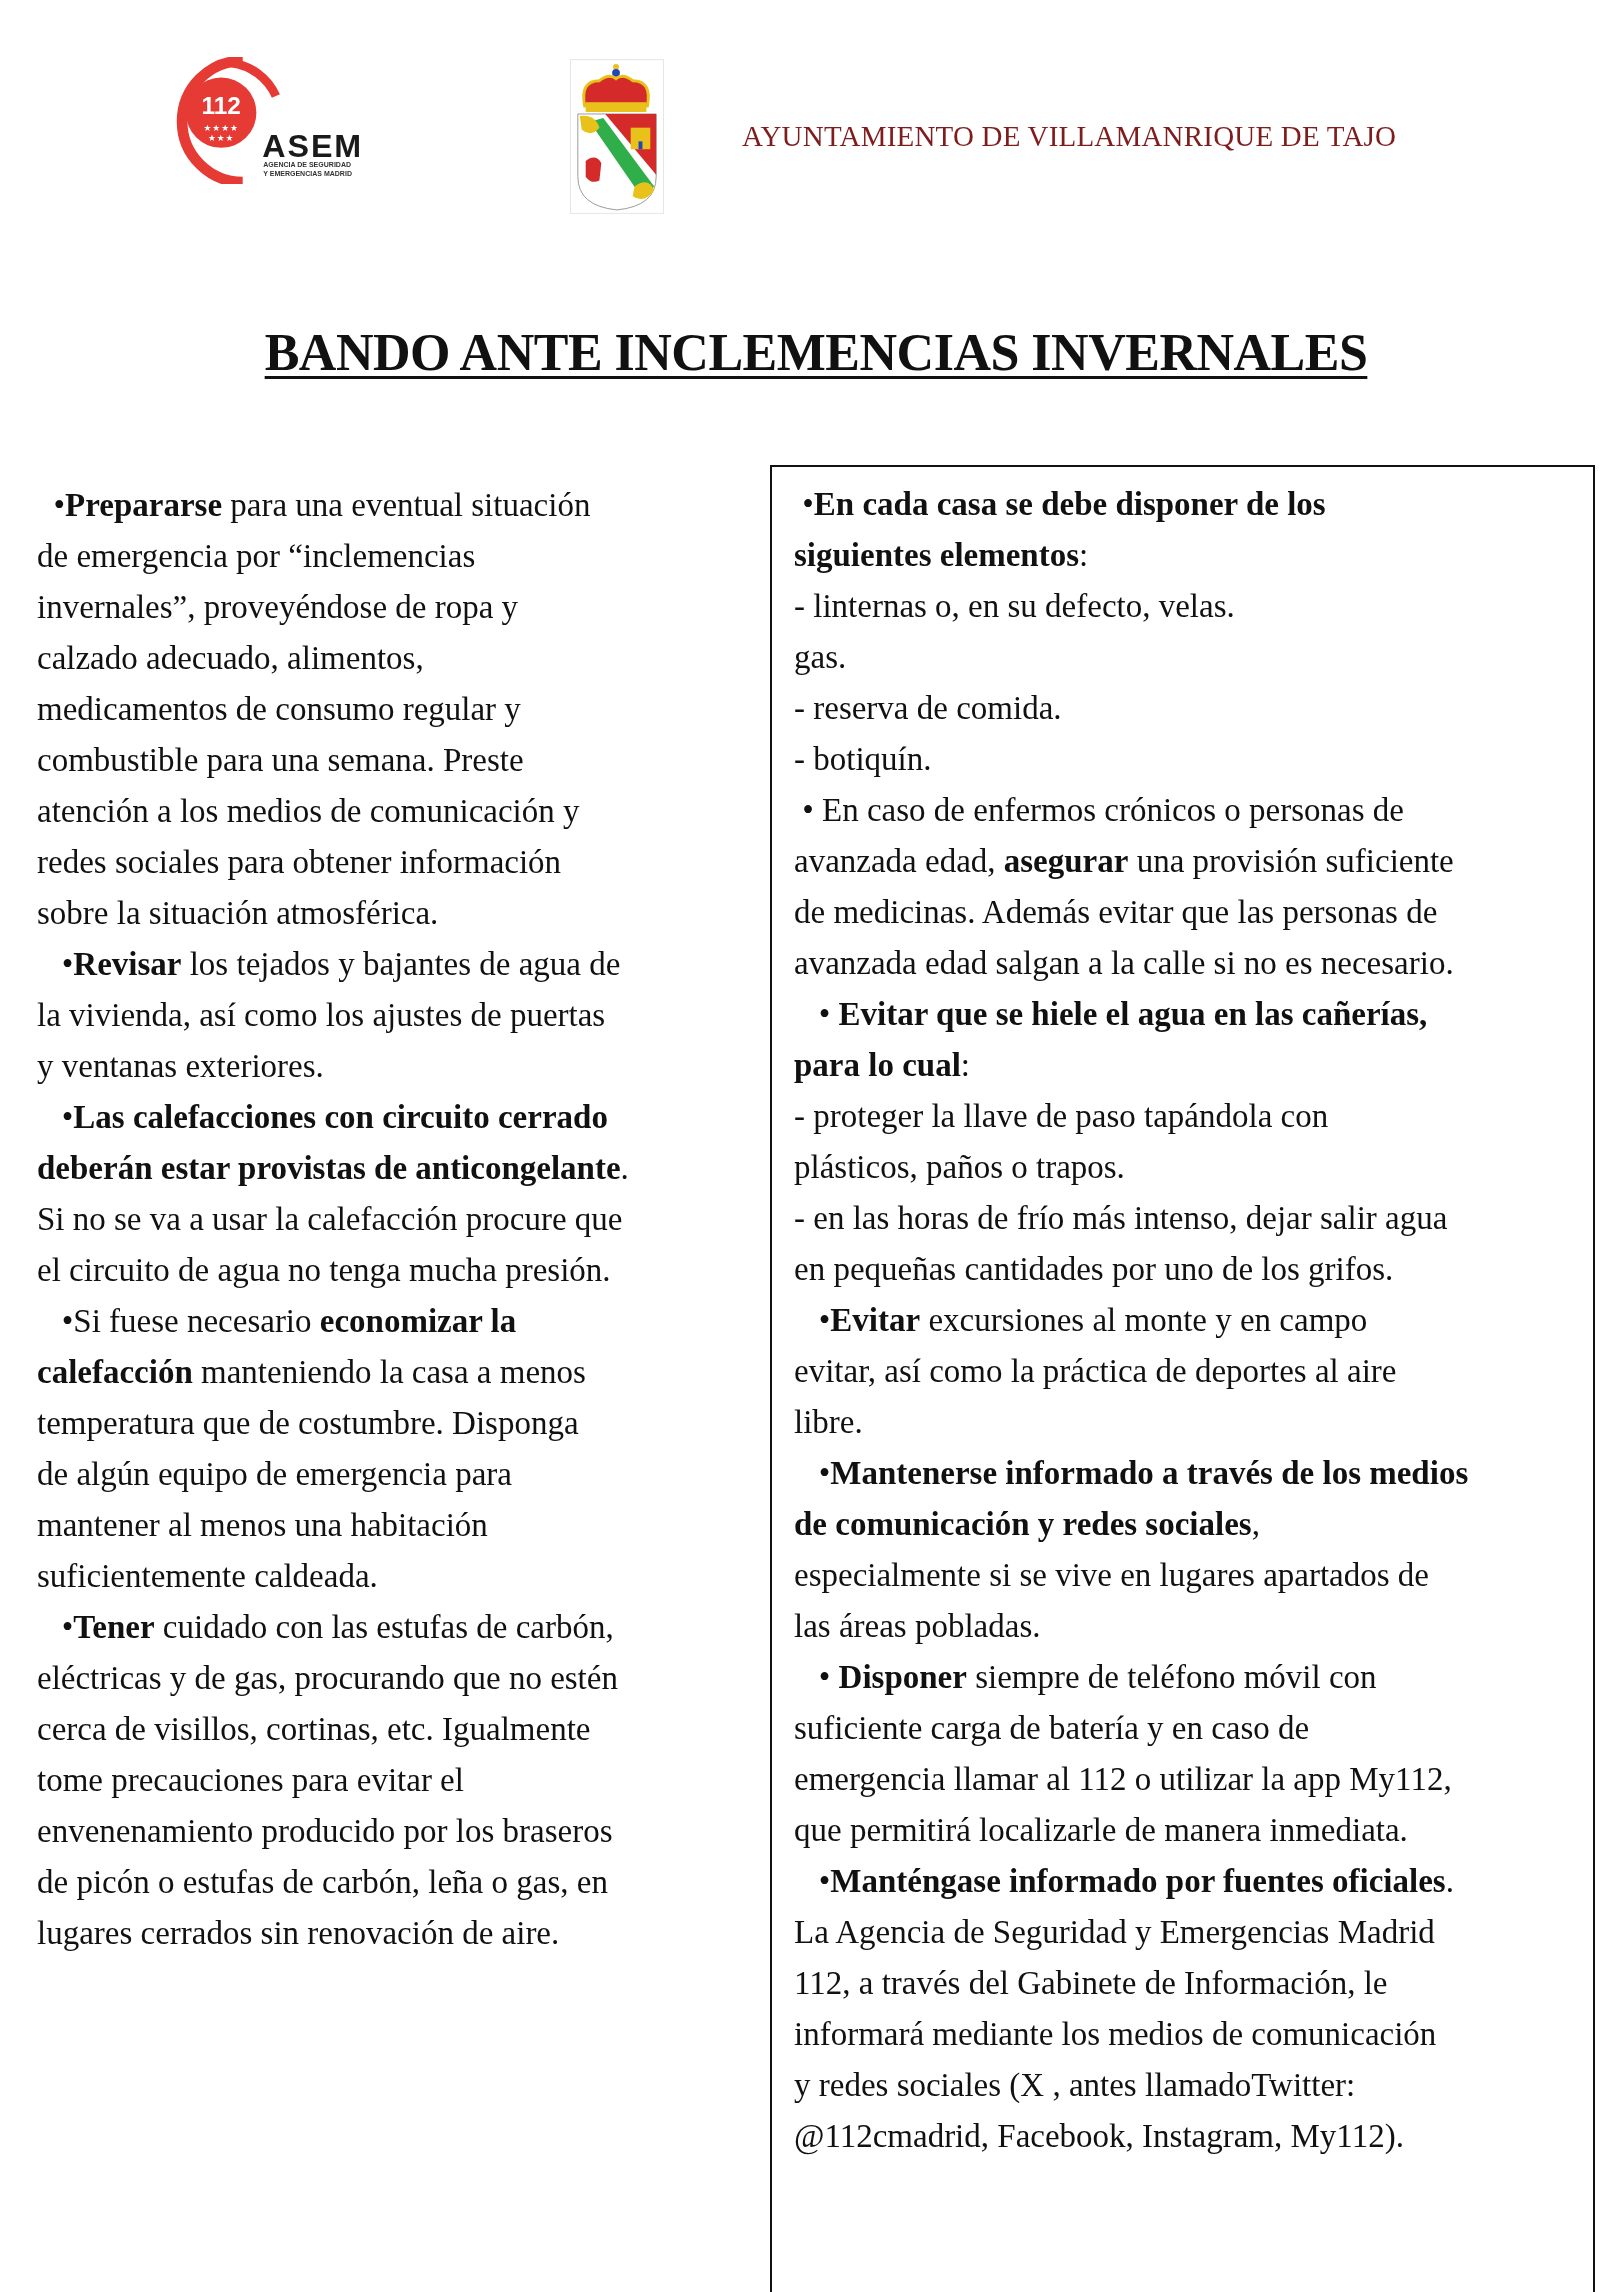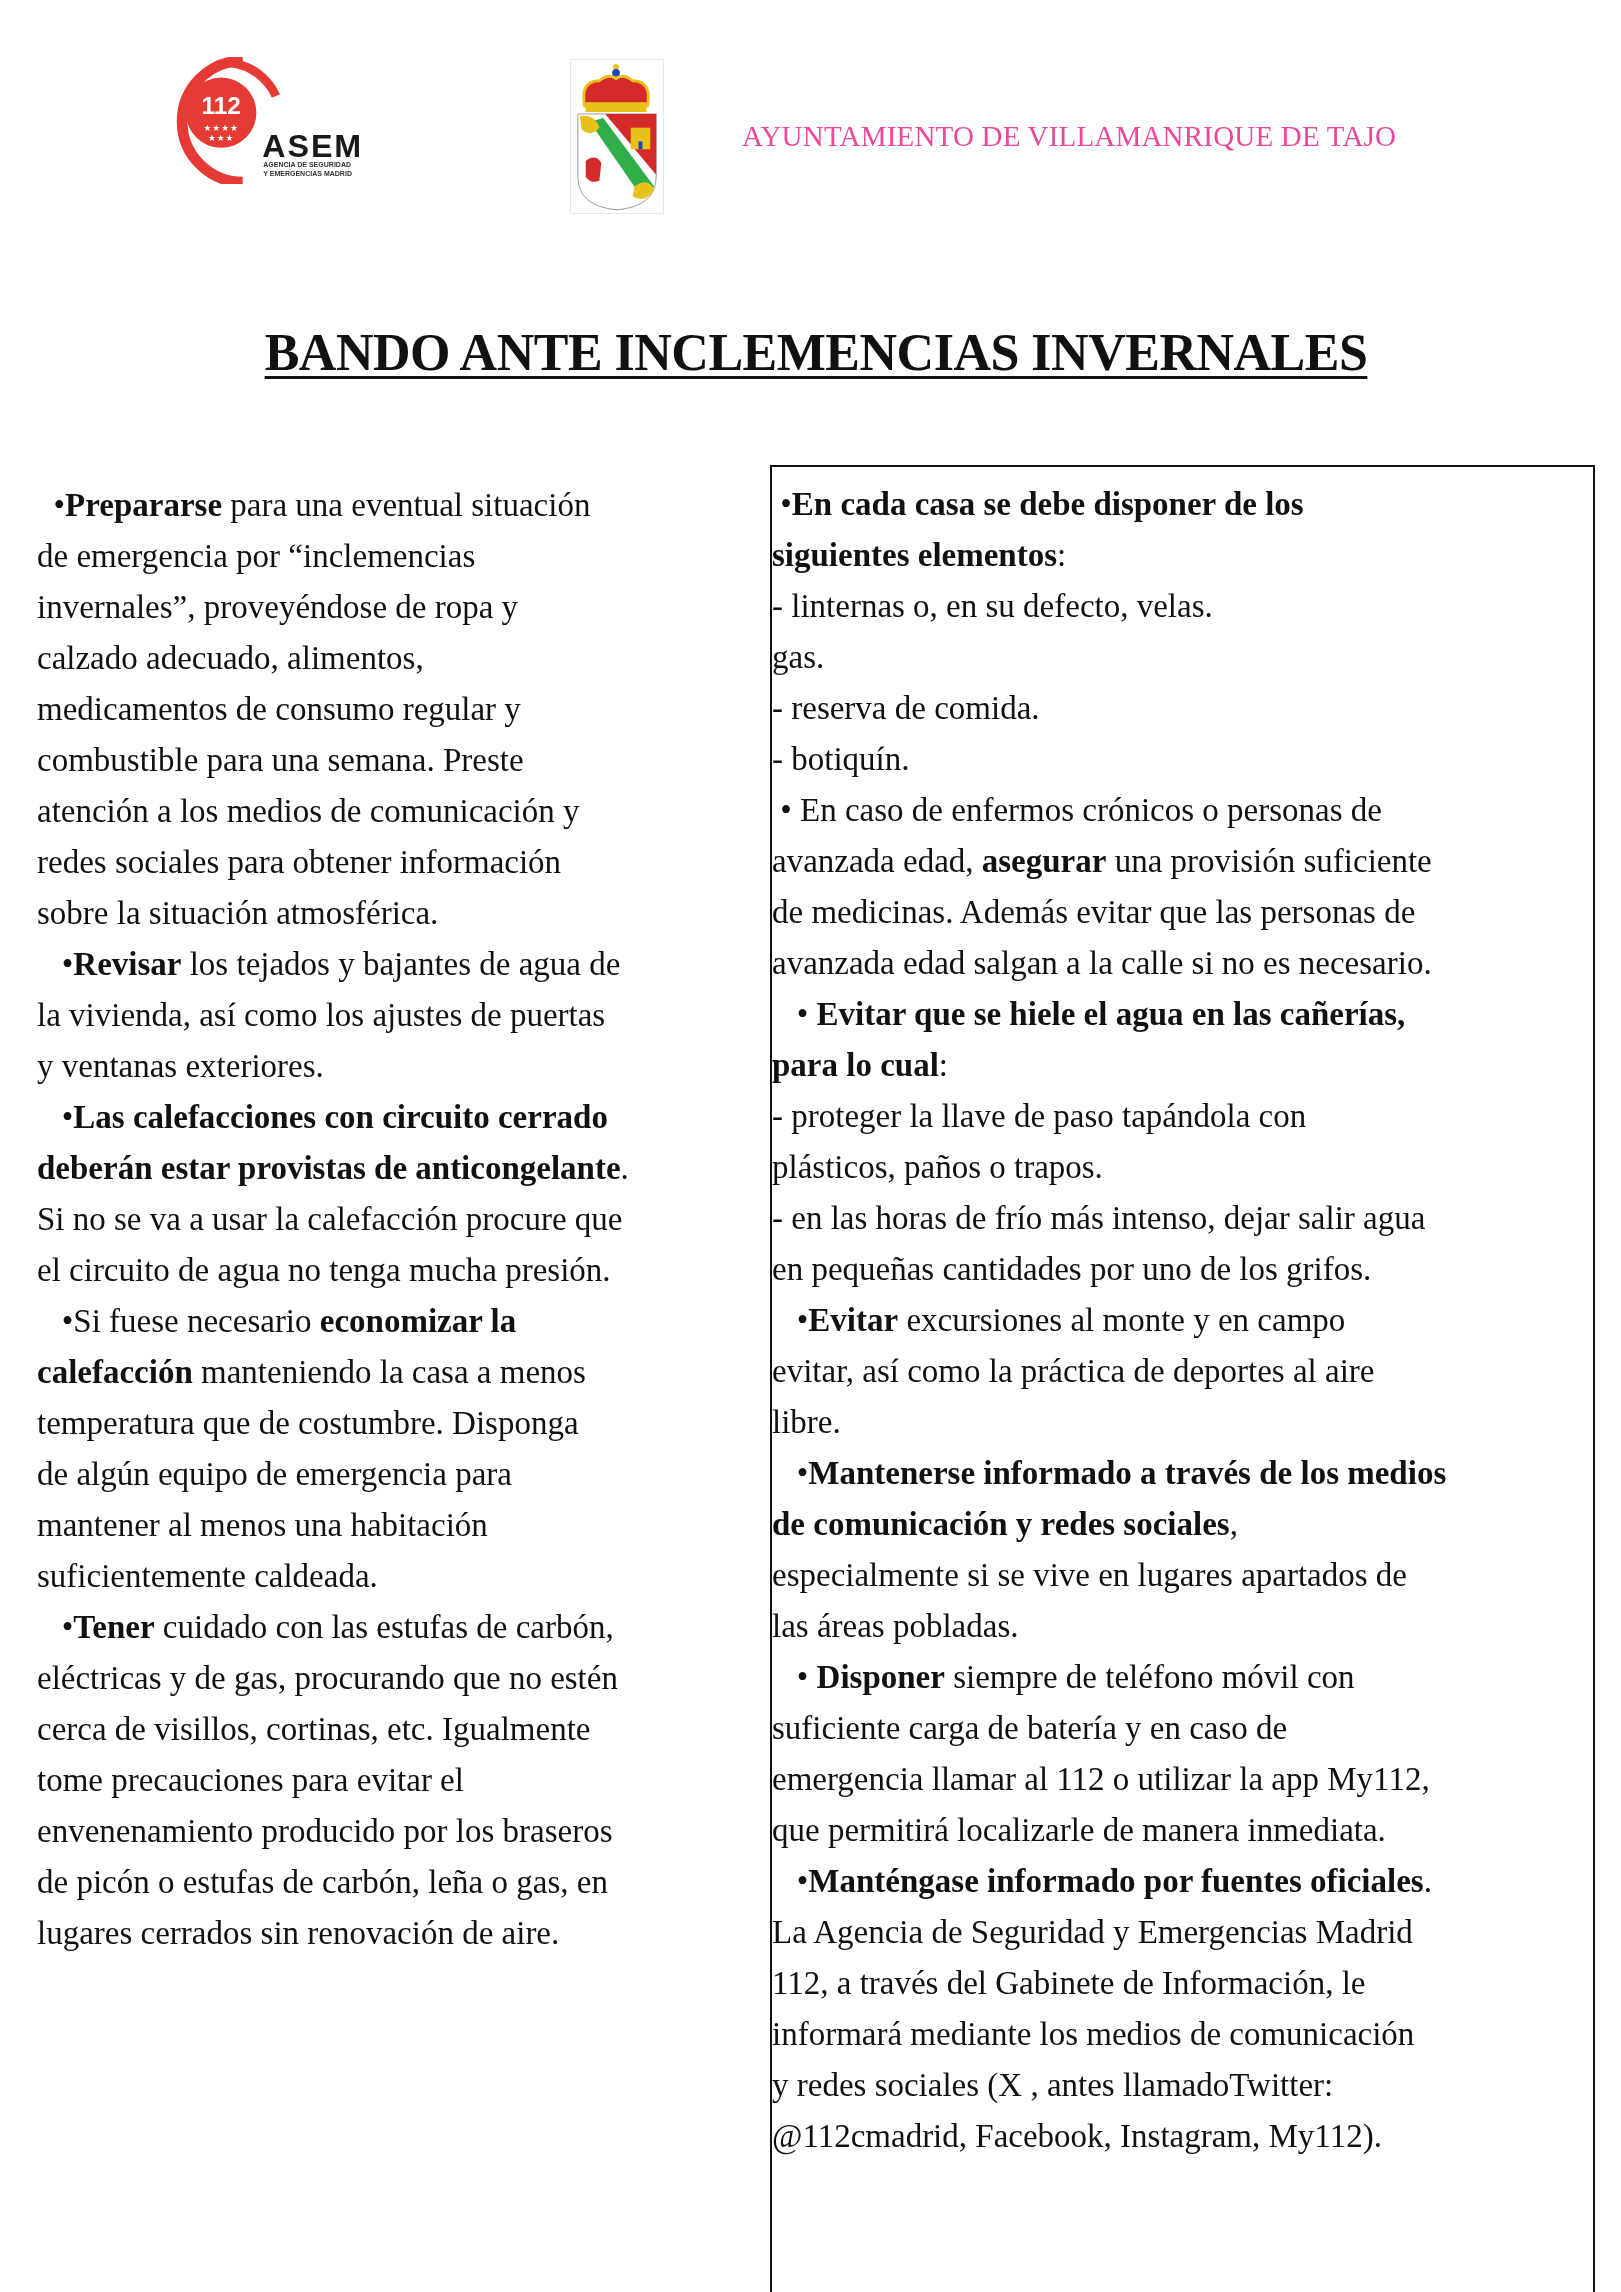--- a/index.html
+++ b/index.html
@@ -4,35 +4,35 @@
 <style>
   html, body { margin: 0; padding: 0; background: #ffffff; }
   body { width: 1621px; height: 2293px; position: relative; overflow: hidden;
          font-family: "Liberation Serif", "DejaVu Serif", serif; color: #111111; }
   .abs { position: absolute; }
 
   
   #asem-logo { left: 174px; top: 57px; width: 196px; height: 127px; }
   #coat-of-arms { left: 570px; top: 59px; width: 94px; height: 155px; }
   #municipality { left: 742px; top: 120px; width: 745px; font-size: 29px; font-weight: normal;
-                  letter-spacing: 0.2px; white-space: nowrap; color: #ec4899; }
+                  letter-spacing: 0.2px; white-space: nowrap; color: #7f1d1d; }
 
   
   #doc-title { left: 0; width: 1588px; top: 323px; text-align: center; font-size: 52px; font-weight: bold;
                text-decoration: underline; text-decoration-thickness: 2.9px; text-underline-offset: 5.9px;
                white-space: nowrap; letter-spacing: -0.5px; margin-left: 22px; }
 
   
   .col { font-size: 33px; line-height: 51px; }
   .line { white-space: nowrap; height: 51px; }
   .b { font-weight: bold; }
   #left-col { left: 37px; top: 480px; width: 706px; }
   #right-box { left: 770px; top: 465px; width: 825px; height: 1862px; border: 2px solid #111;
                border-bottom: none; box-sizing: border-box; }
-  #right-col { left: 772px; top: 479px; width: 794px; }
+  #right-col { left: 794px; top: 479px; width: 794px; }
 </style>
 </head>
 <body>
 
 <div id="asem-logo" class="abs">
   <svg width="196" height="127" viewBox="0 0 200 130">
     <path d="M70 4 A62 62 0 1 0 70 128" fill="none" stroke="#e63a35" stroke-width="11"></path>
     <path d="M58 6 A58 58 0 0 1 104 40" fill="none" stroke="#e63a35" stroke-width="9"></path>
     <circle cx="48" cy="57" r="36" fill="#e63a35"></circle>
     <text x="48" y="58" text-anchor="middle" font-family="Liberation Sans, sans-serif" font-weight="bold" font-size="25" fill="#ffffff">112</text>

